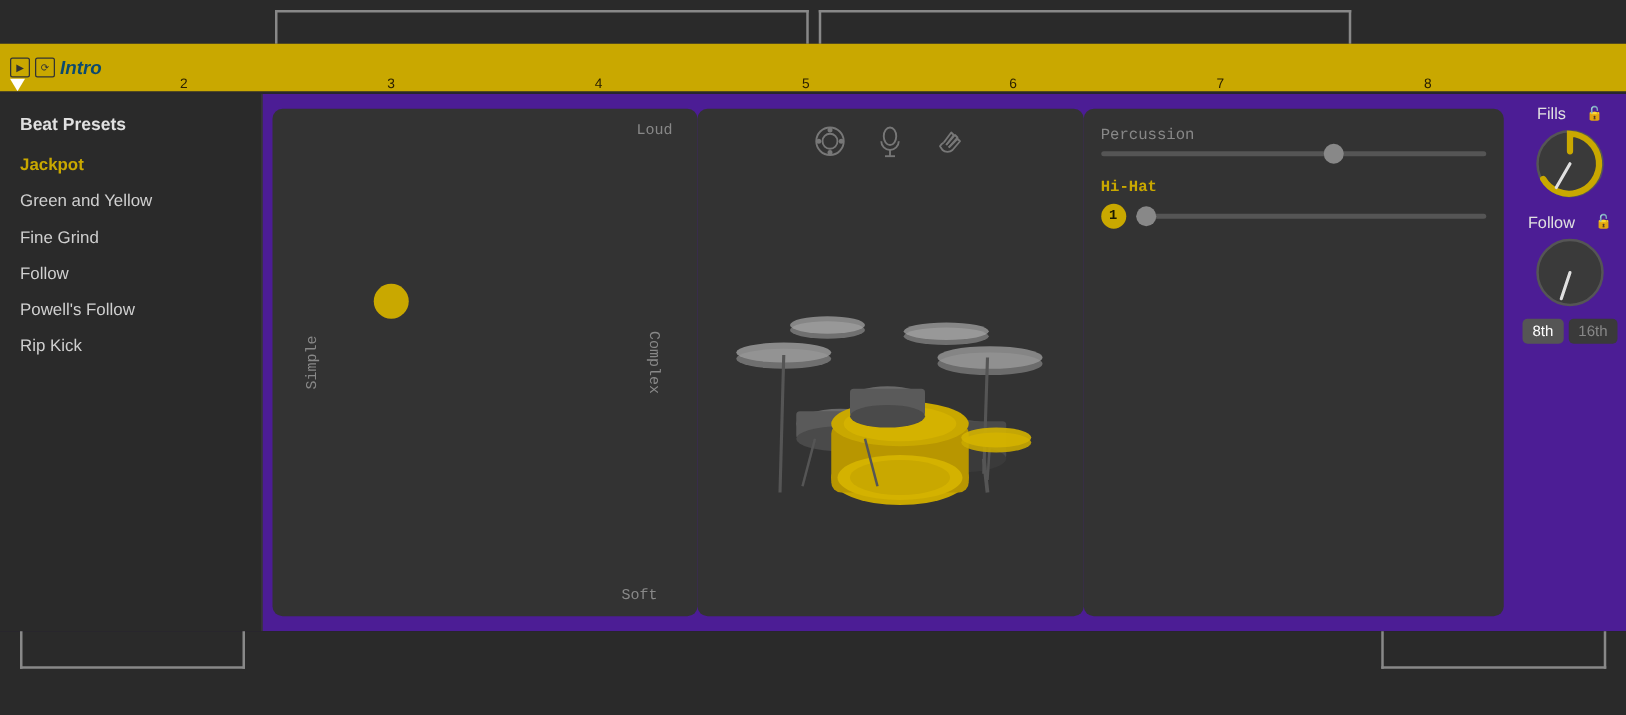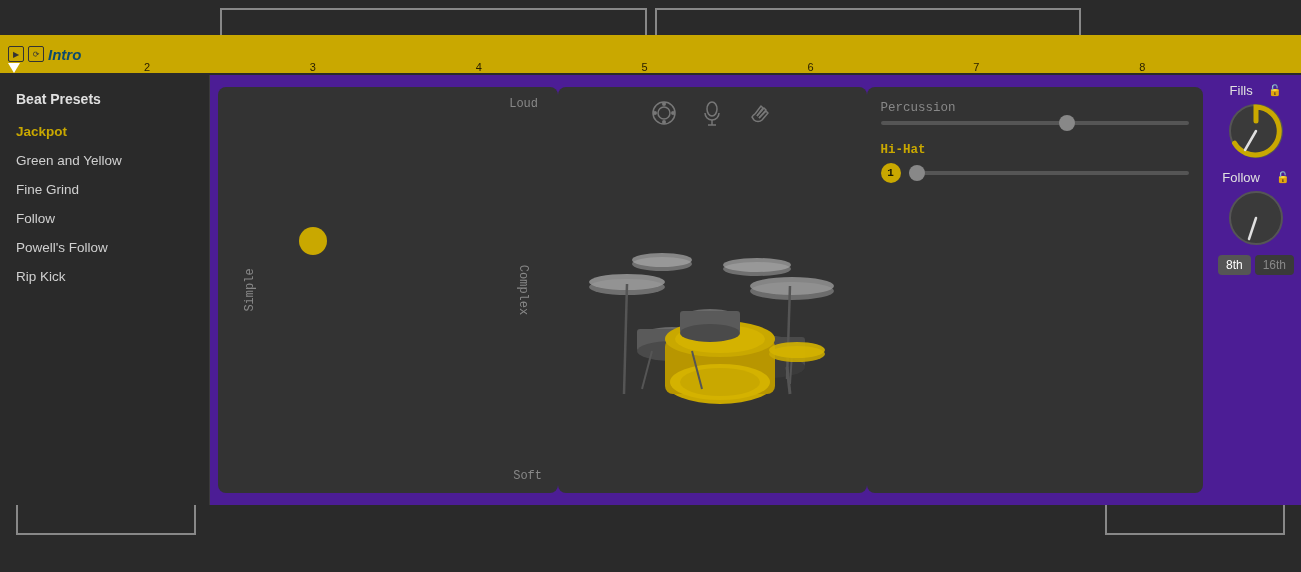--- a/index.html
+++ b/index.html
@@ -171,21 +171,21 @@
     .complexity-label-top {
       position: absolute;
       top: 10px;
       right: 20px;
       font-size: 12px;
       color: #888;
     }
     .complexity-label-bottom {
       position: absolute;
       bottom: 10px;
-      right: 16px;
+      right: 32px;
       font-size: 12px;
       color: #888;
     }
     .complexity-label-left {
       position: absolute;
       left: 10px;
       top: 50%;
       transform: translateY(-50%) rotate(-90deg);
       font-size: 12px;
       color: #888;

